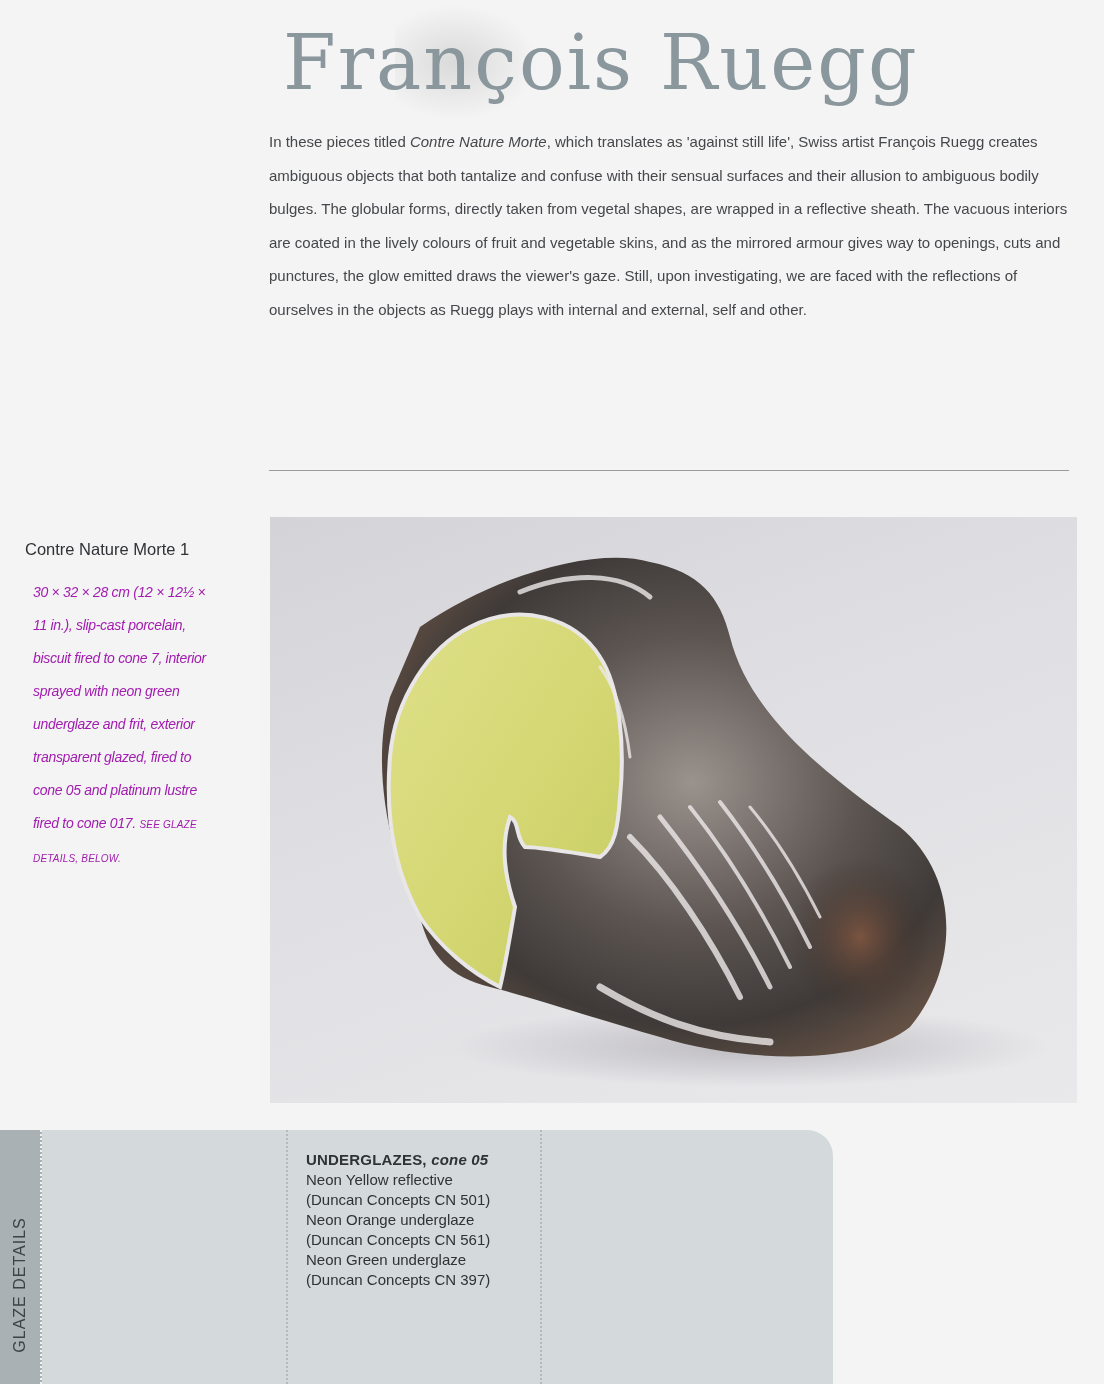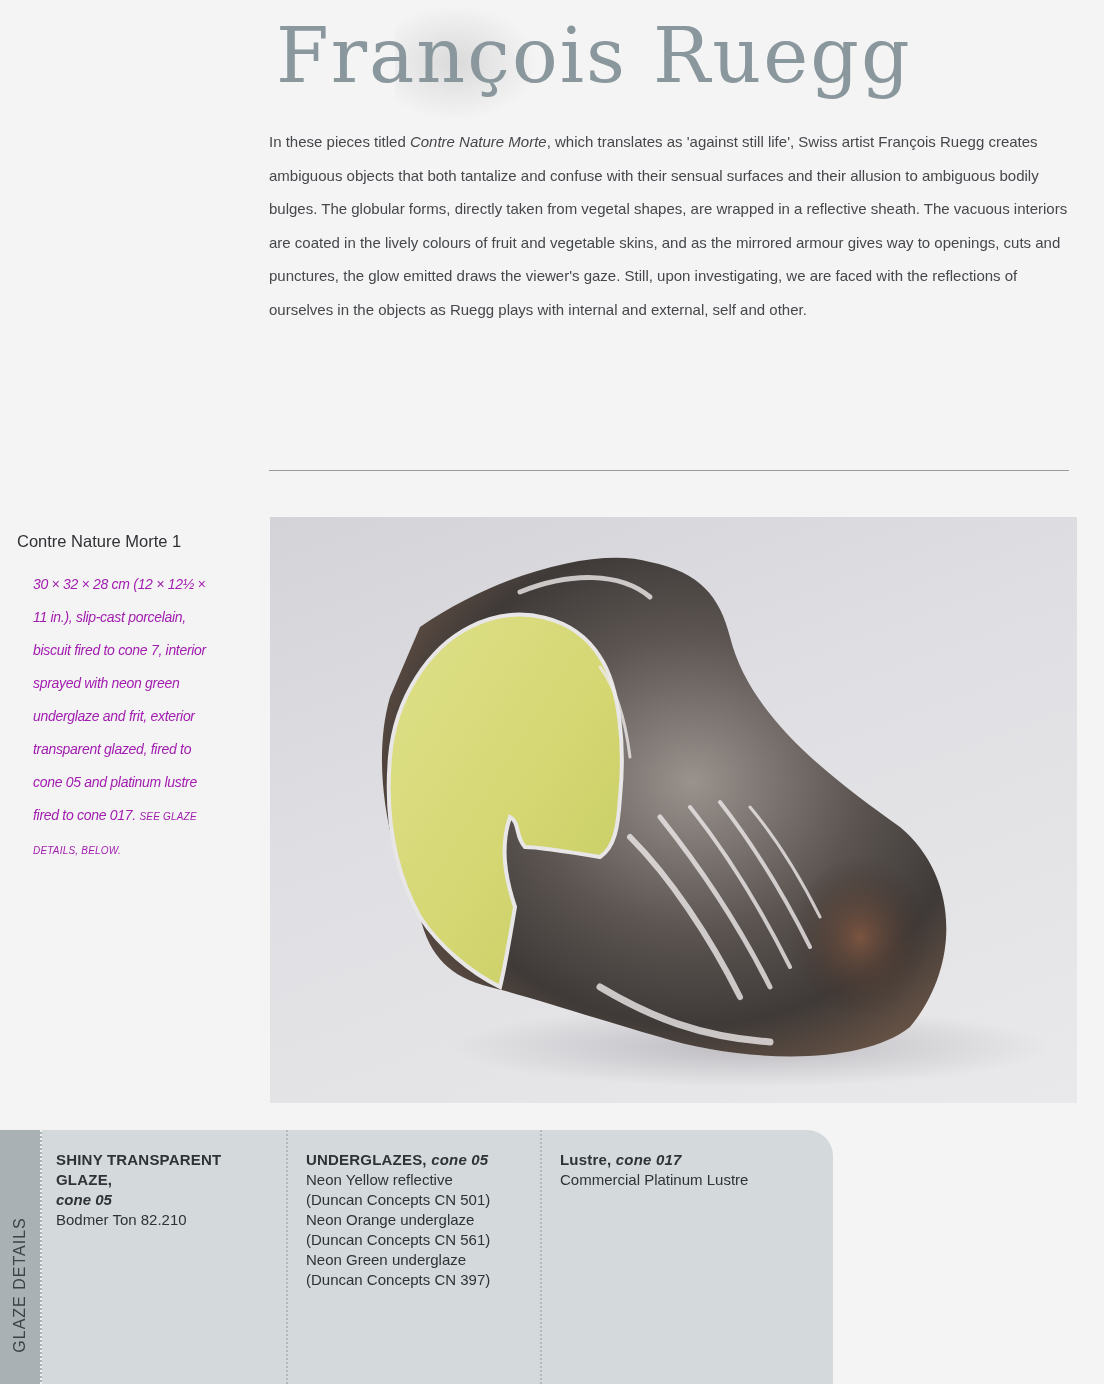--- a/index.html
+++ b/index.html
@@ -6,21 +6,21 @@
     body {
       width: 1104px; height: 1384px; overflow: hidden; position: relative;
       background: #f4f4f5;
       font-family: "DejaVu Sans", sans-serif;
       color: #3b3d40;
     }
     .title {
       position: absolute; left: 268px; top: 0px;
       font-family: "DejaVu Serif", serif;
       font-size: 76px; letter-spacing: 2px;
-      color: #8a979d; margin: 8px; font-weight: normal; line-height: 96px;
+      color: #8a979d; margin: 15px; font-weight: normal; line-height: 96px;
       white-space: nowrap;
     }
     .smudge {
       position: absolute; left: 395px; top: 0; width: 150px; height: 125px;
       background: radial-gradient(ellipse at 40% 50%, rgba(150,150,150,0.28), rgba(150,150,150,0) 65%);
       pointer-events: none;
     }
     .intro {
       position: absolute; left: 269px; top: 125px; width: 810px;
       font-family: "Liberation Sans", sans-serif;
@@ -28,21 +28,21 @@
     }
     .intro em { font-style: italic; }
     .rule {
       position: absolute; left: 269px; top: 470px; width: 800px; height: 0;
       border-top: 1.5px solid #9a9a9c;
     }
     .caption {
       position: absolute; left: 17px; top: 530px; width: 210px;
       font-family: "Liberation Sans", sans-serif;
     }
-    .caption .cap-title { font-size: 16.5px; color: #2f3134; line-height: 22px; margin: 0; }
+    .caption .cap-title { font-size: 16.5px; color: #2f3134; line-height: 22px; margin: 8px; }
     .caption .cap-body { font-size: 14px; font-style: italic; color: #a21caf; line-height: 33px; margin: 16px; letter-spacing: -0.3px; }
     .caption .cap-note { font-size: 10px; font-style: italic; letter-spacing: 0.2px; }
     .photo {
       position: absolute; left: 270px; top: 517px; width: 807px; height: 586px;
       background: linear-gradient(160deg, #d4d3d7 0%, #dfdee2 40%, #e4e3e6 70%, #e9e8ea 100%);
       overflow: hidden;
     }
     .photo svg { position: absolute; left: 0; top: 0; }
     .glaze-panel {
       position: absolute; left: 0; top: 1130px; width: 833px; height: 254px;
@@ -124,37 +124,28 @@
       <path d="M330,150 C345,170 355,200 360,240" stroke-width="3"></path>
     </g>
   </svg>
 </div>
 
 <div class="glaze-panel">
   <div class="glaze-tab">
     <div class="glaze-tab-label">GLAZE DETAILS</div>
   </div>
 
-  <div class="glaze-col" style="left:56px; width:225px;">
-    <div class="head">SHINY TRANSPARENT GLAZE,</div>
-    <div class="sub">cone 05</div>
-    <div>Bodmer Ton 82.210</div>
-  </div>
 
   <div class="col-divider" style="left:286px;"></div>
 
   <div class="glaze-col" style="left:306px; width:225px;">
     <div class="head"><span>UNDERGLAZES,</span> <em>cone 05</em></div>
     <div>Neon Yellow reflective</div>
     <div>(Duncan Concepts CN 501)</div>
     <div>Neon Orange underglaze</div>
     <div>(Duncan Concepts CN 561)</div>
     <div>Neon Green underglaze</div>
     <div>(Duncan Concepts CN 397)</div>
   </div>
 
   <div class="col-divider" style="left:540px;"></div>
 
-  <div class="glaze-col" style="left:560px; width:250px;">
-    <div class="head"><span>Lustre,</span> <em>cone 017</em></div>
-    <div>Commercial Platinum Lustre</div>
-  </div>
 </div>
 
 </body></html>

